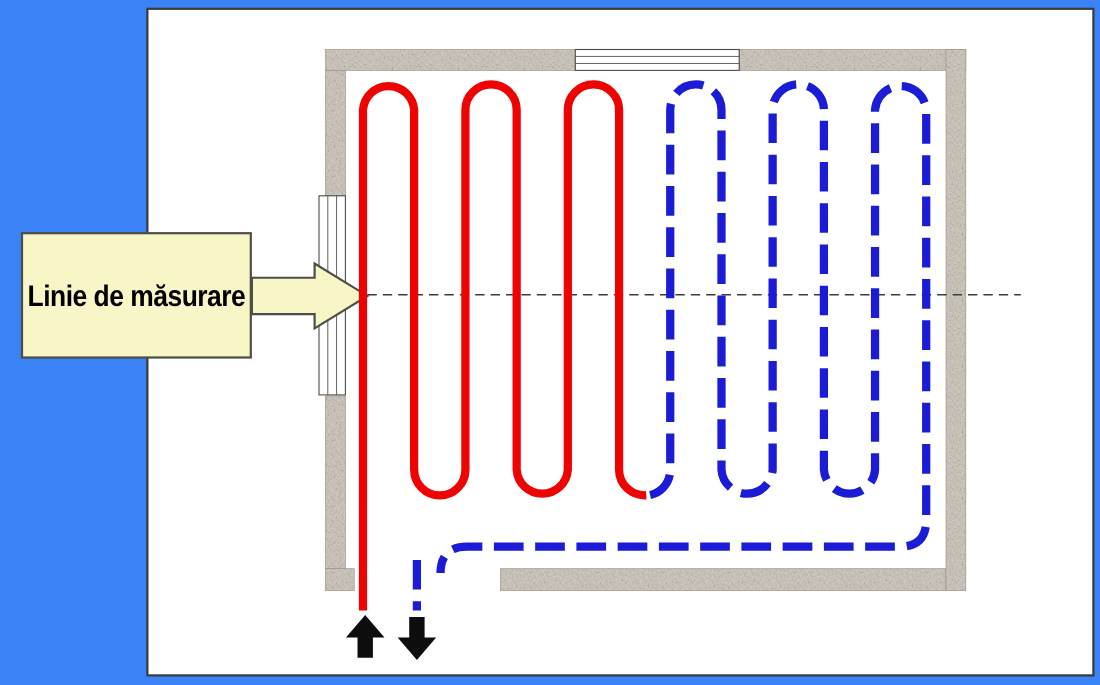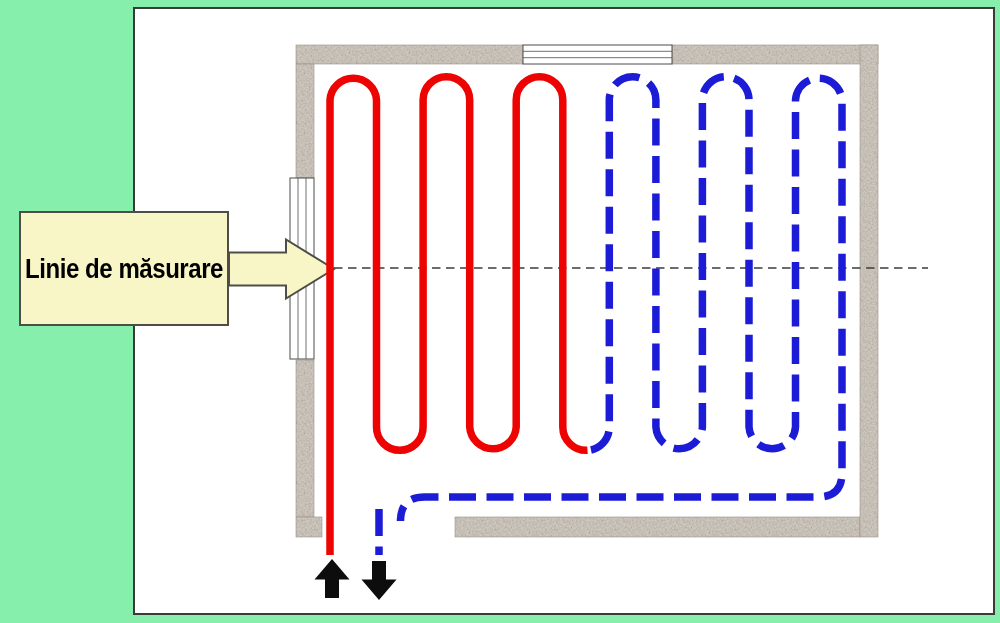--- a/index.html
+++ b/index.html
@@ -8,21 +8,21 @@
     background: #ffffff;
     width: 1000px;
     height: 623px;
     overflow: hidden;
     font-family: "Liberation Sans", sans-serif;
   }
   #stage {
     position: relative;
     width: 1000px;
     height: 623px;
-    background: #86efac;
+    background: #3b82f6;
   }
   svg { display: block; }
   .callout-text {
     font-family: "Liberation Sans", "DejaVu Sans", sans-serif;
     font-weight: bold;
     letter-spacing: -0.5px;
   }
 </style>
 </head>
 <body>

